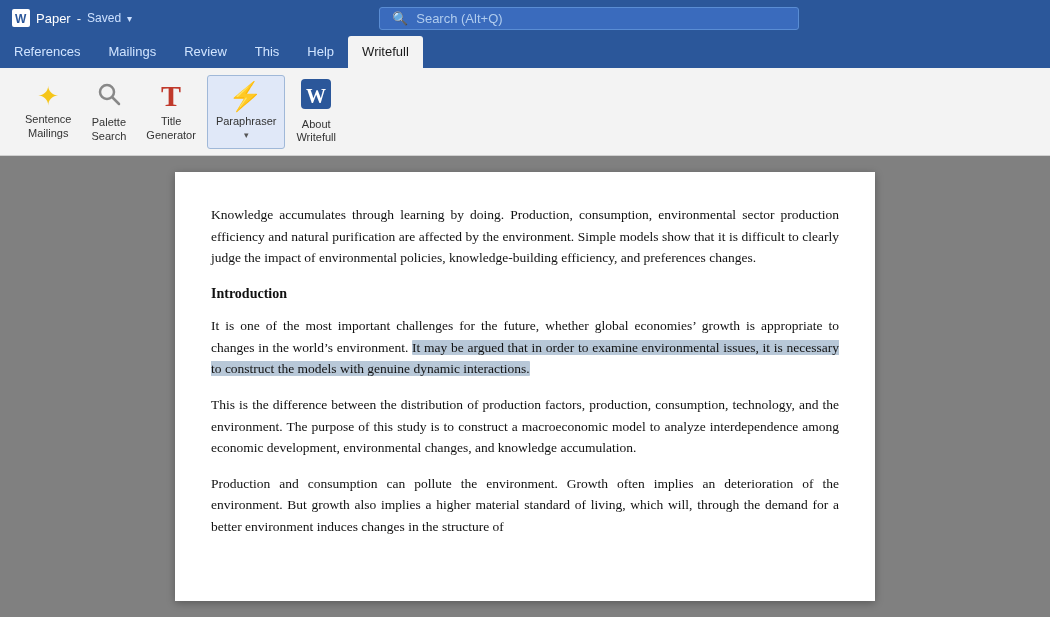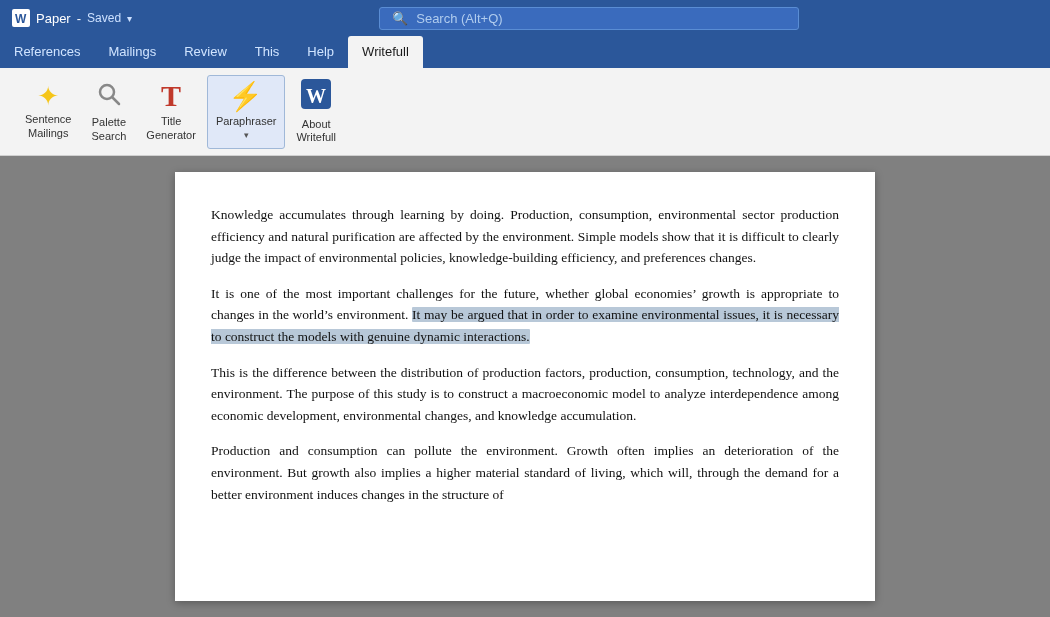--- a/index.html
+++ b/index.html
@@ -244,20 +244,23 @@
   </div>
 </div>
 
 <div class="doc-area">
   <div class="doc-page">
 
     <div class="doc-paragraph">
       <span>Knowledge accumulates through learning by doing. Production, consumption, environmental sector production efficiency and natural purification are affected by the environment. Simple models show that it is difficult to clearly judge the impact of environmental policies, knowledge-building efficiency, and preferences changes.</span>
     </div>
 
+    <div class="doc-heading">
+      <span>Introduction</span>
+    </div>
 
     <div class="doc-paragraph">
       <span>It is one of the most important challenges for the future, whether global economies’ growth is appropriate to changes in the world’s environment. </span><span class="highlight-text">It may be argued that in order to examine environmental issues, it is necessary to construct the models with genuine dynamic interactions.</span>
     </div>
 
     <div class="doc-paragraph">
       <span>This is the difference between the distribution of production factors, production, consumption, technology, and the environment. The purpose of this study is to construct a macroeconomic model to analyze interdependence among economic development, environmental changes, and knowledge accumulation.</span>
     </div>
 
     <div class="doc-paragraph">

